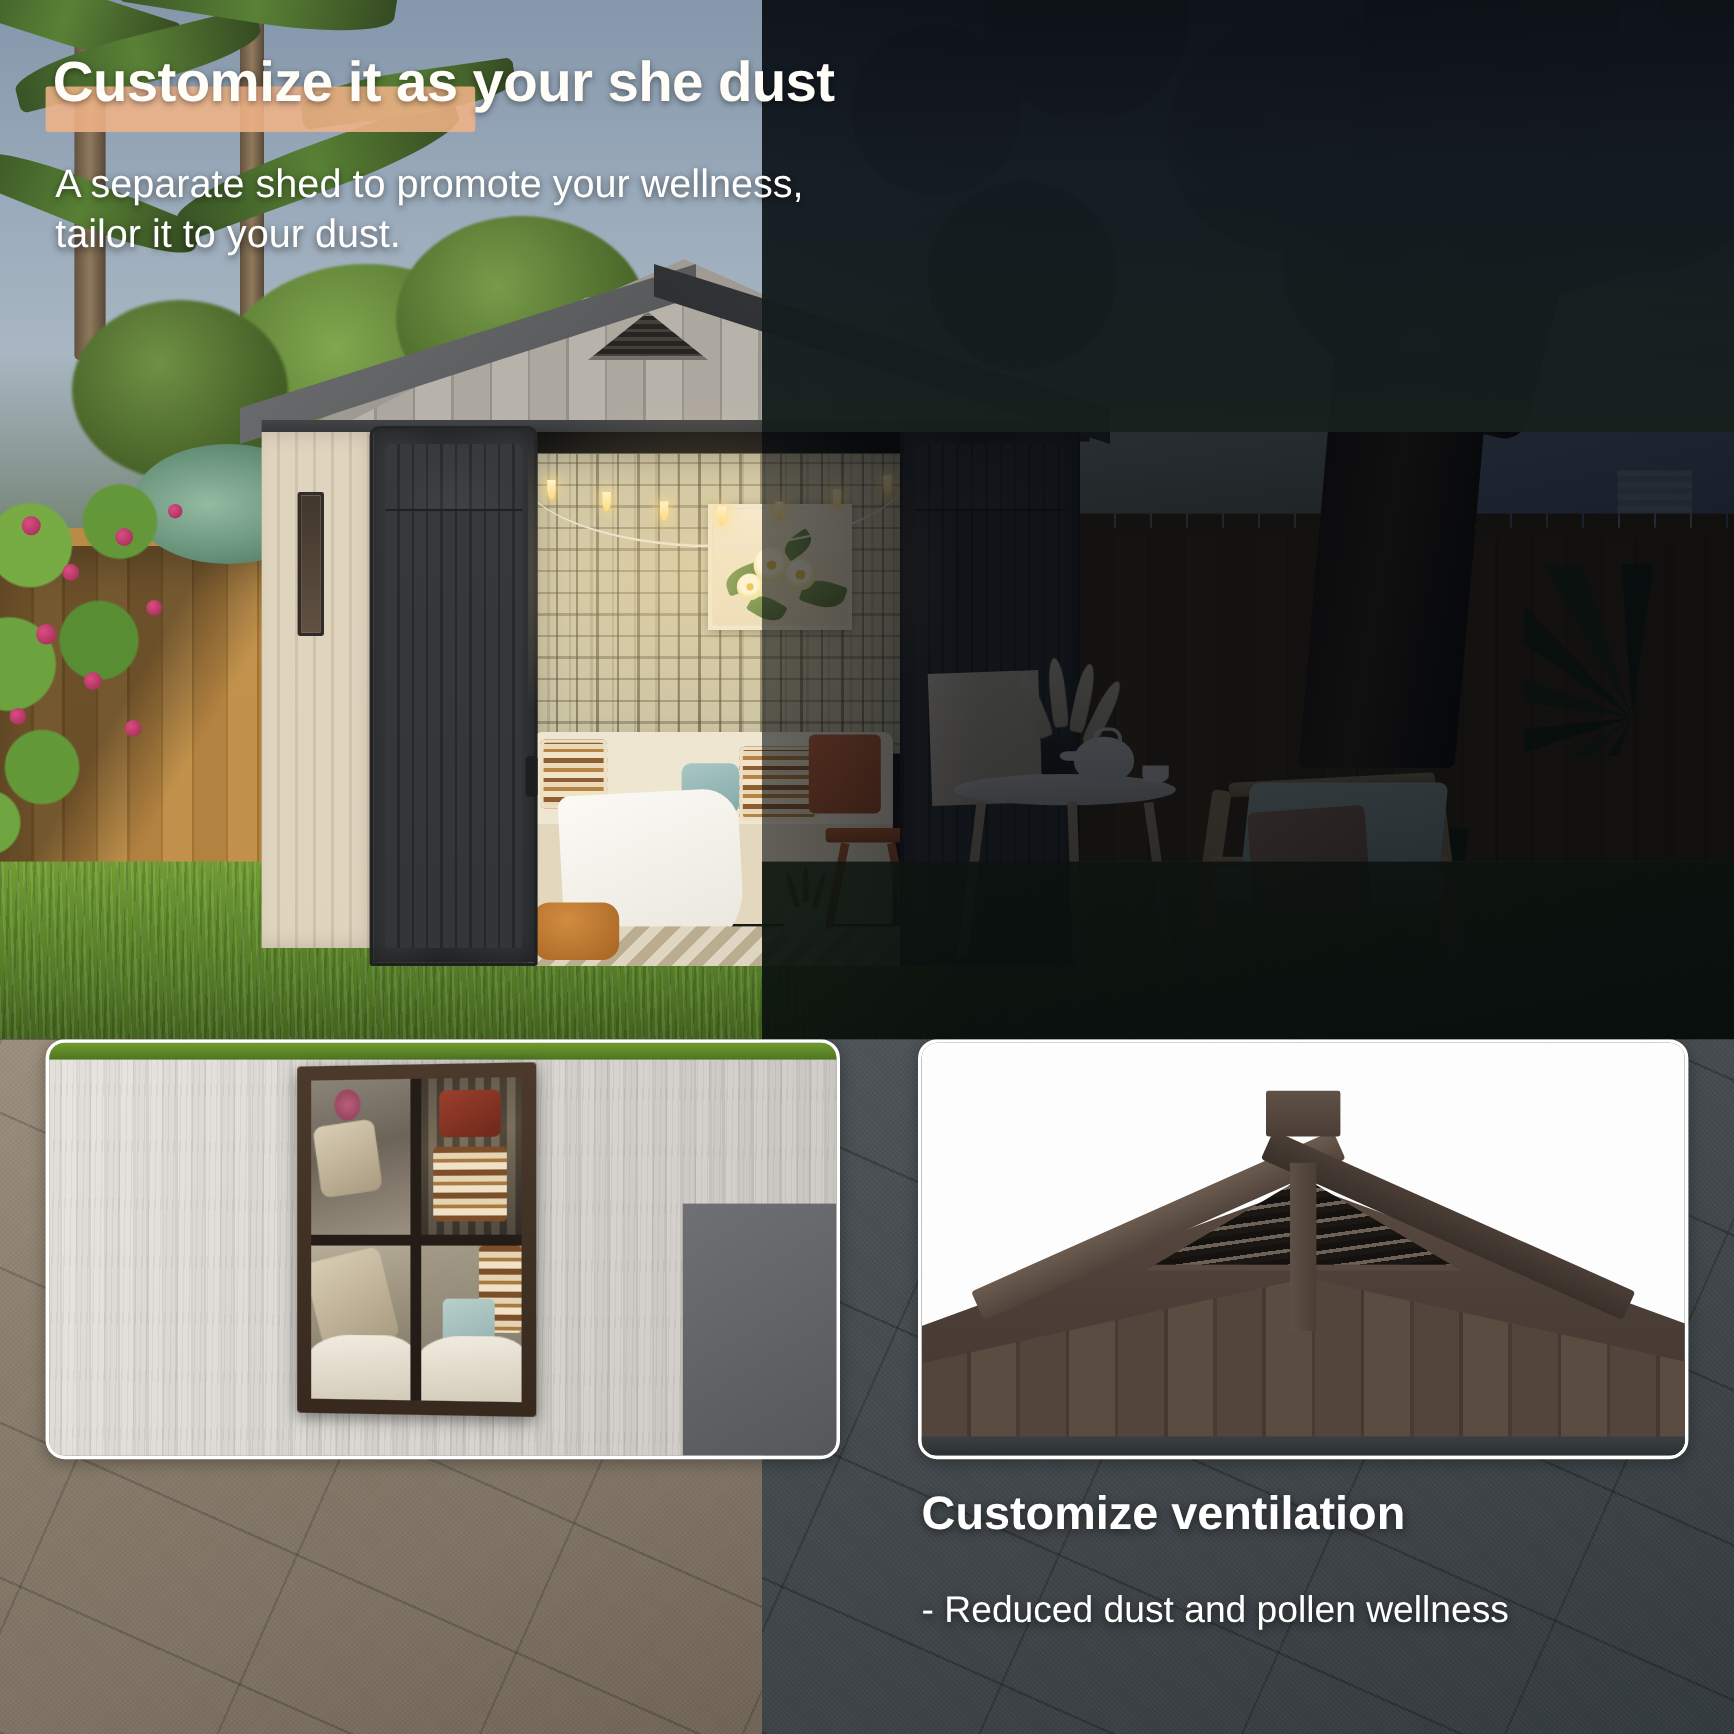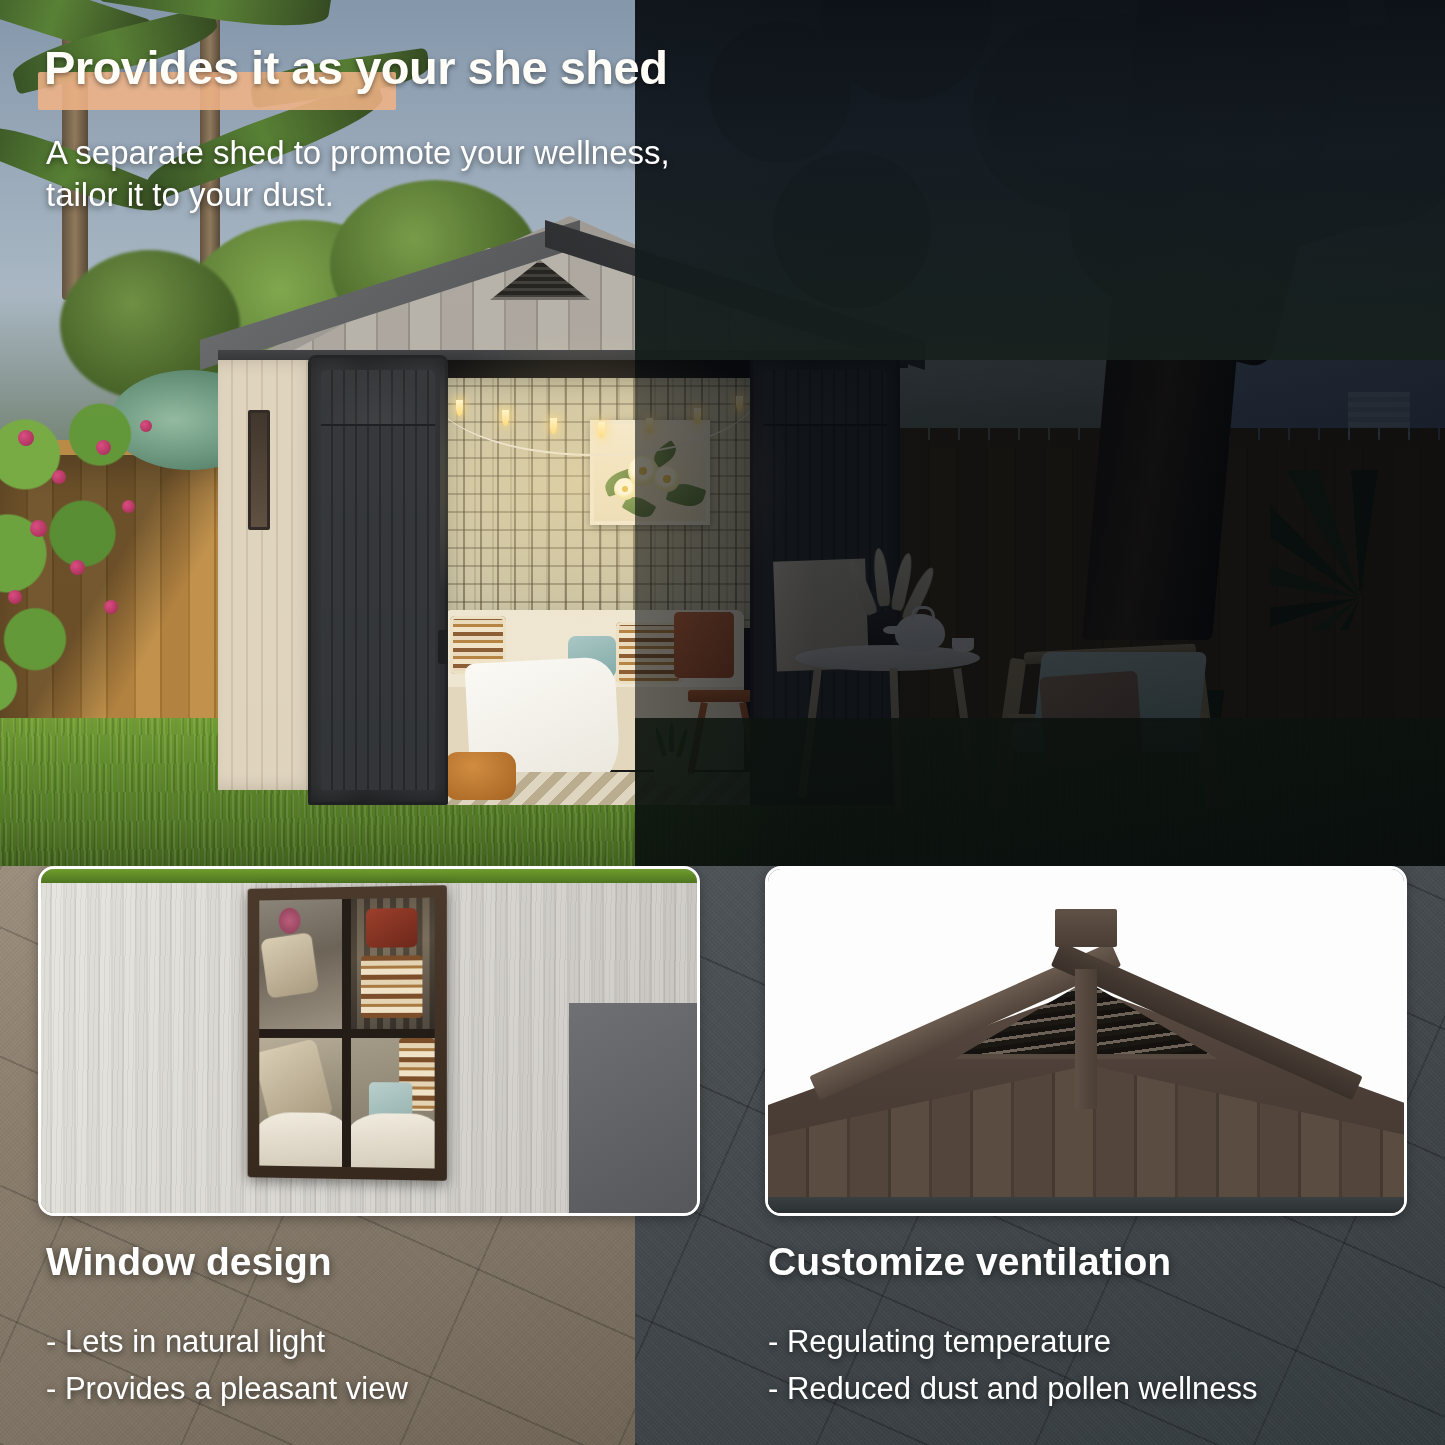--- a/index.html
+++ b/index.html
@@ -486,21 +486,21 @@
     </div>
 
     <div class="lawn-dark"></div>
     <div class="glow-inside"></div>
     <div class="hero-warm-overlay"></div>
     <div class="hero-dark-overlay"></div>
     <div class="sky-dark"></div>
 
     <div class="headline-wrap">
       <div class="hl-mark"></div>
-      <div class="headline">Provides it as your she shed</div>
+      <div class="headline">Customize it as your she dust</div>
     </div>
     <div class="subtitle">
       <div>A separate shed to promote your wellness,</div>
       <div>tailor it to your dust.</div>
     </div>
   </div>
 
   <div class="bottom">
     <div class="paver-l">
         <div class="paver-noise"></div>
@@ -543,26 +543,20 @@
       <div class="vent-siding"></div>
       <div class="vent-cap-l"></div>
       <div class="vent-cap-r"></div>
       <div class="vent-ridge"></div>
       <div class="louver louver-l"></div>
       <div class="louver louver-r"></div>
       <div class="vent-center"></div>
       <div class="vent-shadowfloor"></div>
     </div>
 
-    <div class="caption cap-l">
-      <div class="cap-title">Window design</div>
-      <div class="cap-item">- Lets in natural light</div>
-      <div class="cap-item">- Provides a pleasant view</div>
-    </div>
 
     <div class="caption cap-r">
       <div class="cap-title">Customize ventilation</div>
-      <div class="cap-item">- Regulating temperature</div>
       <div class="cap-item">- Reduced dust and pollen wellness</div>
     </div>
   </div>
 
 </div>
 
 </body></html>

